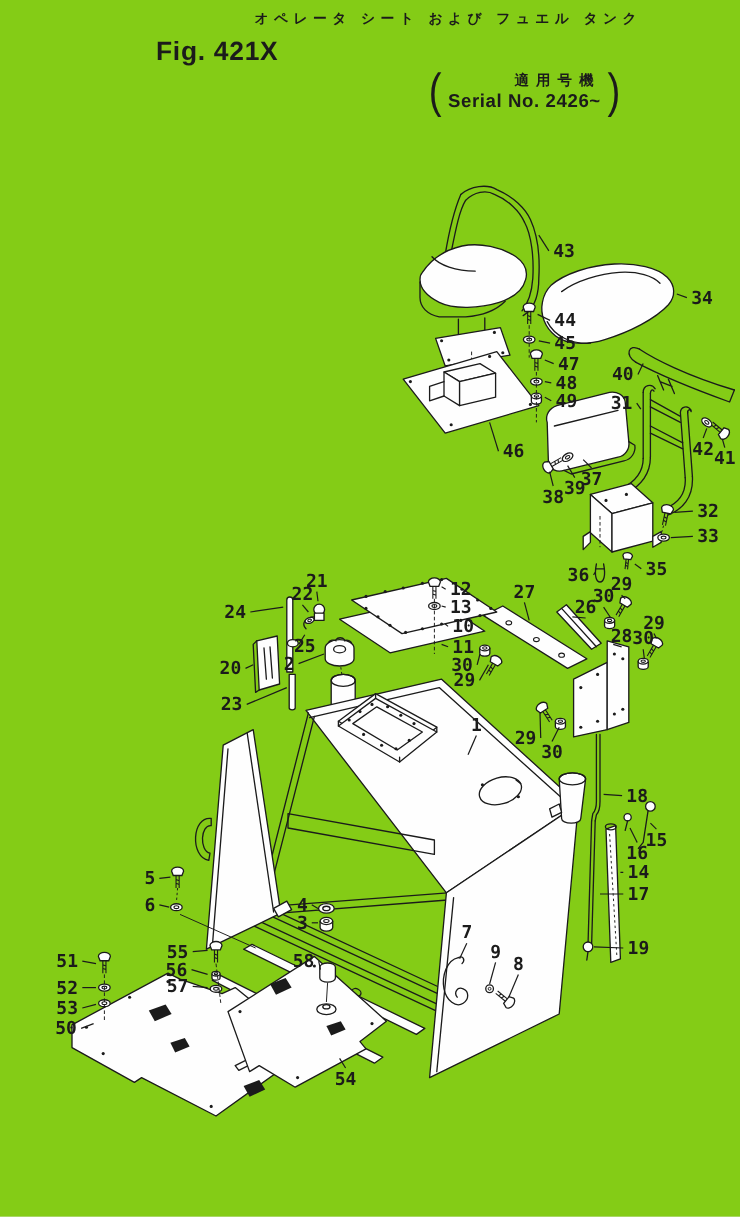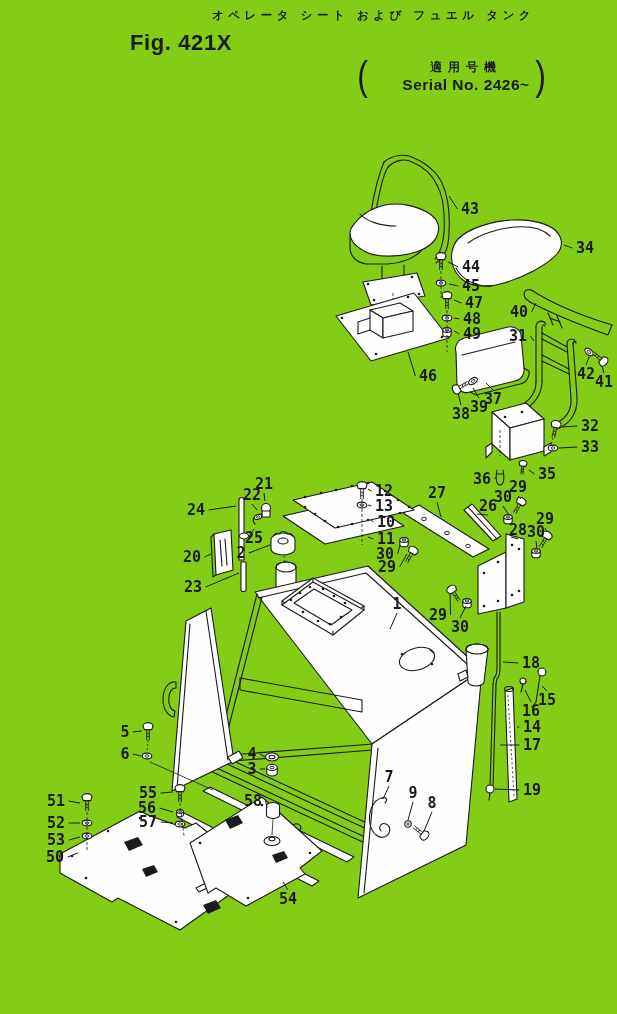--- a/index.html
+++ b/index.html
@@ -3,21 +3,21 @@
 <meta charset="utf-8">
 <style>
   html,body{margin:0;padding:0;background:#e8e8e8;}
   #page{position:relative;width:617px;height:1014px;background:#84cc16;overflow:hidden;
         font-family:"Liberation Sans",sans-serif;color:#1b1b1b;}
   .hdr{position:absolute;white-space:nowrap;}
   #hdr-jp{left:212px;top:8px;font-size:11.5px;letter-spacing:4.5px;font-weight:bold;}
   #hdr-row{left:130px;top:30px;font-size:22px;font-weight:bold;letter-spacing:0.6px;display:flex;gap:16px;}
   #serial{left:356px;top:54px;display:flex;align-items:center;}
   .paren{font-size:40px;font-weight:400;line-height:44px;transform:scaleX(.8);}
-  .sstack{display:flex;flex-direction:column;align-items:center;padding:0 4px;margin-left:29px;}
+  .sstack{display:flex;flex-direction:column;align-items:flex-end;padding:0 4px;}
   #serial-jp{font-size:12px;letter-spacing:6px;font-weight:bold;}
   #serial-en{font-size:15.5px;font-weight:bold;letter-spacing:0.5px;}
   svg{position:absolute;left:0;top:0;}
   svg *{vector-effect:non-scaling-stroke;}
   .ln{stroke:#1b1b1b;stroke-width:1.1;fill:none;stroke-linecap:round;stroke-linejoin:round;}
   .lnf{stroke:#1b1b1b;stroke-width:1.1;fill:#fefefe;stroke-linejoin:round;}
   .thin{stroke:#1b1b1b;stroke-width:0.8;fill:none;}
   .blob{fill:#1b1b1b;stroke:none;}
 </style>
 </head>

